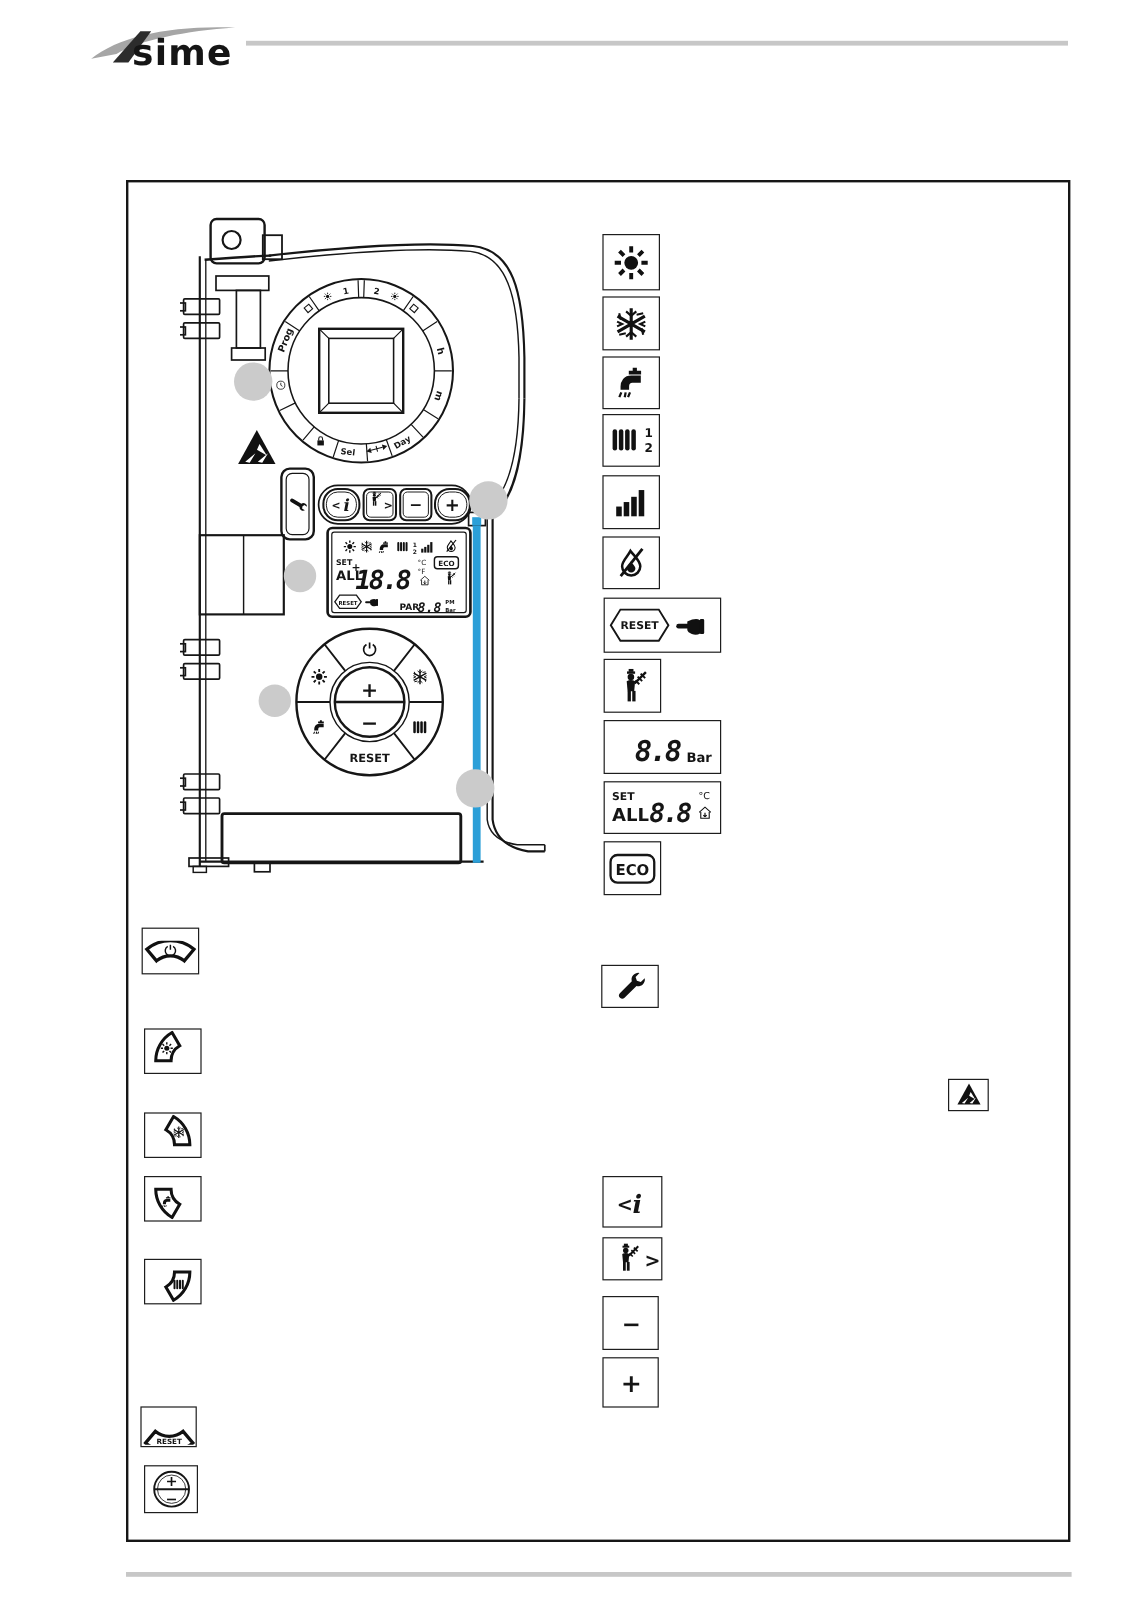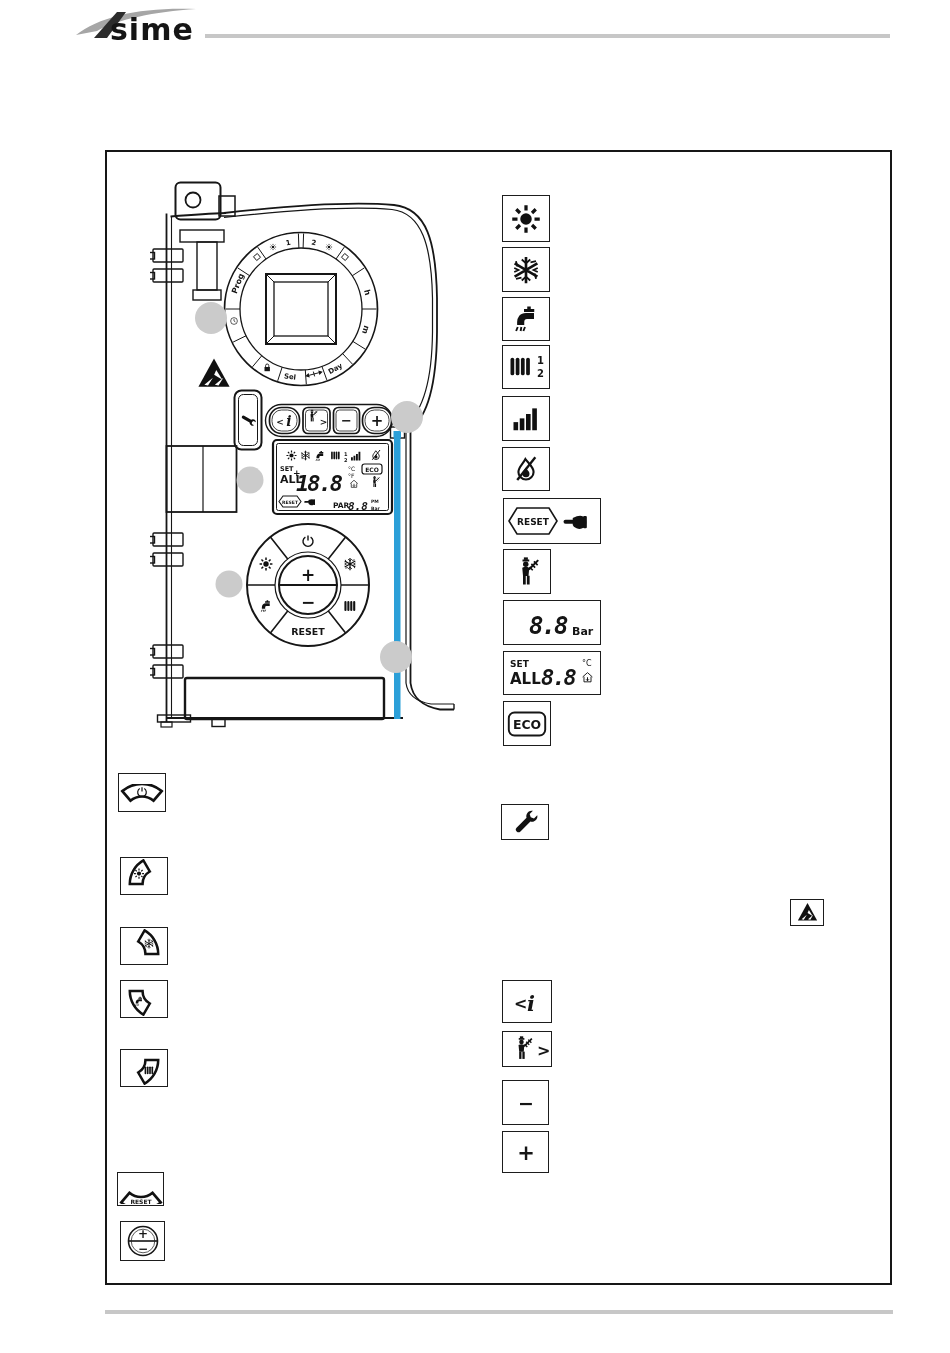--- a/index.html
+++ b/index.html
@@ -106,21 +106,21 @@
         </symbol>
       <symbol id="sec60" viewBox="-17 -17 34 34">
         <path fill="#fff" stroke="#111" stroke-width="1.5" d="M-8 -13.86A16 16 0 0 1 8 -13.86L4.25 -7.36A8.5 8.5 0 0 0 -4.25 -7.36Z"></path>
         </symbol>
       <symbol id="sec80" viewBox="-17 -17 34 34">
         <path fill="#fff" stroke="#111" stroke-width="1.5" d="M-10.93 -13.02A17 17 0 0 1 10.93 -13.02L6.43 -7.66A10 10 0 0 0 -6.43 -7.66Z"></path>
         </symbol>
     </defs>
   </svg>
 
-  <div style="position:absolute;left:70px;top:5px;width:180px;height:44px;">
+  <div style="position:absolute;left:70px;top:19px;width:180px;height:44px;">
     <svg width="180" height="44" viewBox="0 0 180 44">
       <path fill="#a6a6a6" d="M6 30C30 11 72 2 126 4 84 7 48 14 27 26z"></path>
       <path fill="#2c2c2c" d="M24 33L47 7h9L37 33z"></path>
       <text x="40" y="35" font-size="30" font-weight="bold" letter-spacing="1">sime</text>
     </svg>
   </div>
   <div class="rule" style="left:205px;top:34px;width:685px;height:3.5px;"></div>
 
   <div class="figure"></div>
 

